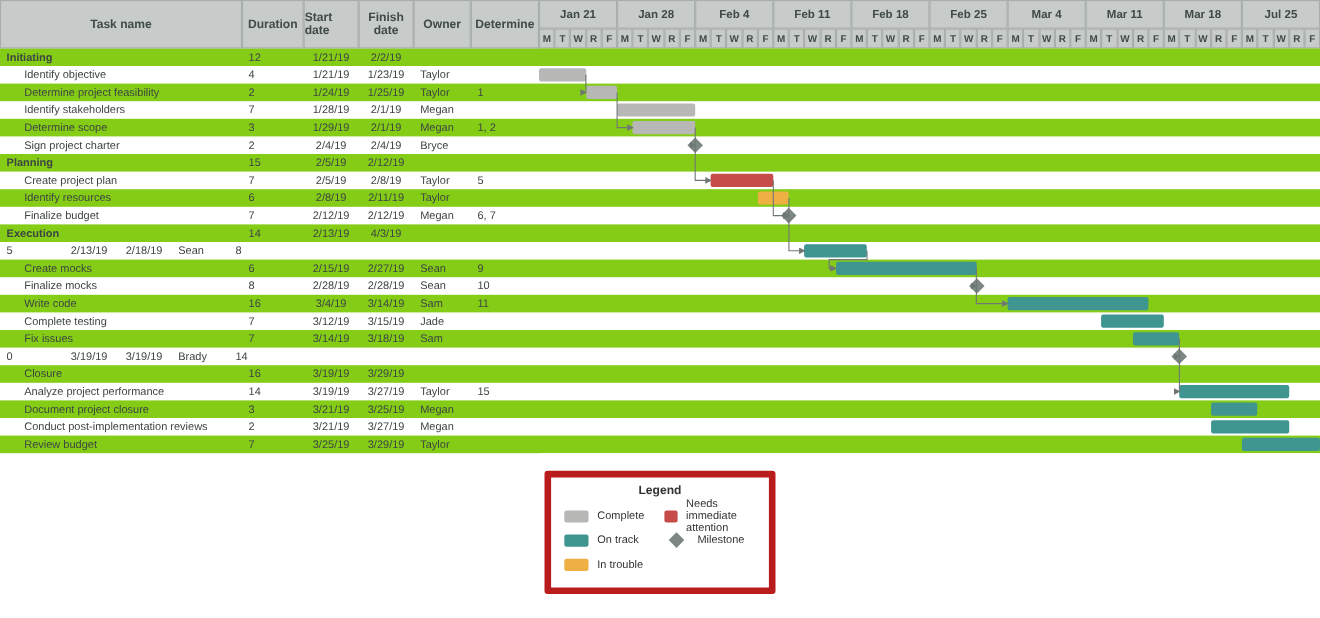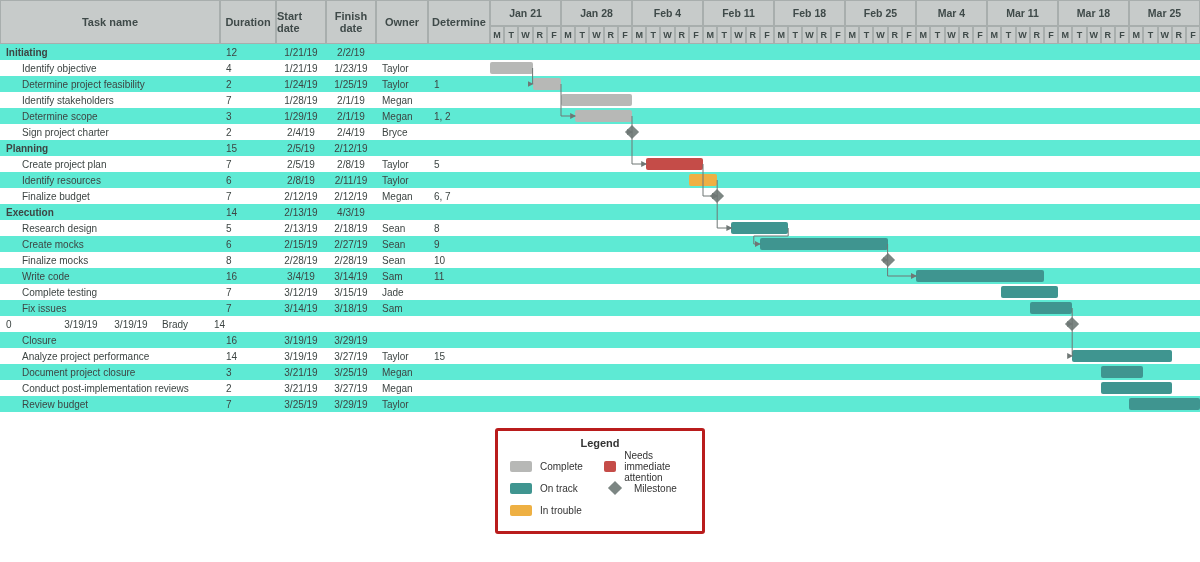--- a/index.html
+++ b/index.html
@@ -19,21 +19,21 @@
   .left .hdr1 .cell { height:44px; font-size:11px; }
 
   .col-task { width:220px; justify-content:center;}
   .col-dur  { width:56px; }
   .col-sd   { width:50px; }
   .col-fd   { width:50px;text-align:center; }
   .col-own  { width:52px; }
   .col-dep  { width:62px; }
 
   .row { display:flex; height:16px; align-items:center; }
-  .row.stripe { background:#5eead4; }
+  .row.stripe { background:#84cc16; }
   .row .c { height:16px; display:flex; align-items:center; padding:0 6px; font-size:10px; color:#3d4543;}
   .row .c.task { width:220px; }
   .row .c.dur  { width:56px; }
   .row .c.sd   { width:50px; justify-content:center;}
   .row .c.fd   { width:50px; justify-content:center;}
   .row .c.own  { width:52px; }
   .row .c.dep  { width:62px; }
   .row.phase .c.task { font-weight:bold; padding-left:6px; }
   .row.phase .c.dur { font-weight:normal; }
   .row.sub .c.task { padding-left:22px; }
@@ -50,21 +50,21 @@
   .bar.ontrack  { background:#3f9590; }
   .bar.trouble  { background:#eeb043; }
   .bar.needs    { background:#c54c48; }
   .milestone {
     position:absolute; top:3px; width:10px; height:10px;
     background:#7c8683; transform:rotate(45deg);
   }
 
   svg.deps { position:absolute; left:0; top:44px; pointer-events:none; }
 
-  .legend { width:210px; margin:16px auto 0; border:3px solid #b91c1c; border-radius:3px; padding:6px 12px 10px; font-size:10px; }
+  .legend { width:210px; margin:16px auto 0; border:6px solid #b91c1c; border-radius:3px; padding:6px 12px 10px; font-size:10px; }
   .legend .title { text-align:center; font-weight:bold; margin-bottom:6px; font-size:11px;}
   .legend-row { display:flex; gap:8px; }
   .legend-col { flex:1; }
   .legend-item { display:flex; align-items:center; gap:8px; height:22px; }
   .swatch { width:22px; height:11px; border-radius:2px; }
   .swatch.complete { background:#b7b8b6; }
   .swatch.ontrack  { background:#3f9590; }
   .swatch.trouble  { background:#eeb043; }
   .swatch.needs    { background:#c54c48; }
   .swatch.ms { width:10px;height:10px;background:#7c8683;transform:rotate(45deg);border-radius:0;margin:0 6px; }
@@ -167,21 +167,20 @@
           </div>
           <div class="row phase stripe">
             <div class="c task">Execution</div>
             <div class="c dur">14</div>
             <div class="c sd">2/13/19</div>
             <div class="c fd">4/3/19</div>
             <div class="c own"></div>
             <div class="c dep"></div>
           </div>
           <div class="row sub ">
-            <div class="c task">Research design</div>
             <div class="c dur">5</div>
             <div class="c sd">2/13/19</div>
             <div class="c fd">2/18/19</div>
             <div class="c own">Sean</div>
             <div class="c dep">8</div>
           </div>
           <div class="row sub stripe">
             <div class="c task">Create mocks</div>
             <div class="c dur">6</div>
             <div class="c sd">2/15/19</div>
@@ -275,21 +274,21 @@
       <div class="hdr-row hdr1" id="week-hdr">
           <div class="cell weekcol">Jan 21</div>
           <div class="cell weekcol">Jan 28</div>
           <div class="cell weekcol">Feb 4</div>
           <div class="cell weekcol">Feb 11</div>
           <div class="cell weekcol">Feb 18</div>
           <div class="cell weekcol">Feb 25</div>
           <div class="cell weekcol">Mar 4</div>
           <div class="cell weekcol">Mar 11</div>
           <div class="cell weekcol">Mar 18</div>
-          <div class="cell weekcol">Mar 25</div>
+          <div class="cell weekcol">Jul 25</div>
         </div>
       <div class="hdr-row hdr2" id="day-hdr">
           <div class="cell daycell">M</div>
           <div class="cell daycell">T</div>
           <div class="cell daycell">W</div>
           <div class="cell daycell">R</div>
           <div class="cell daycell">F</div>
           <div class="cell daycell">M</div>
           <div class="cell daycell">T</div>
           <div class="cell daycell">W</div>

